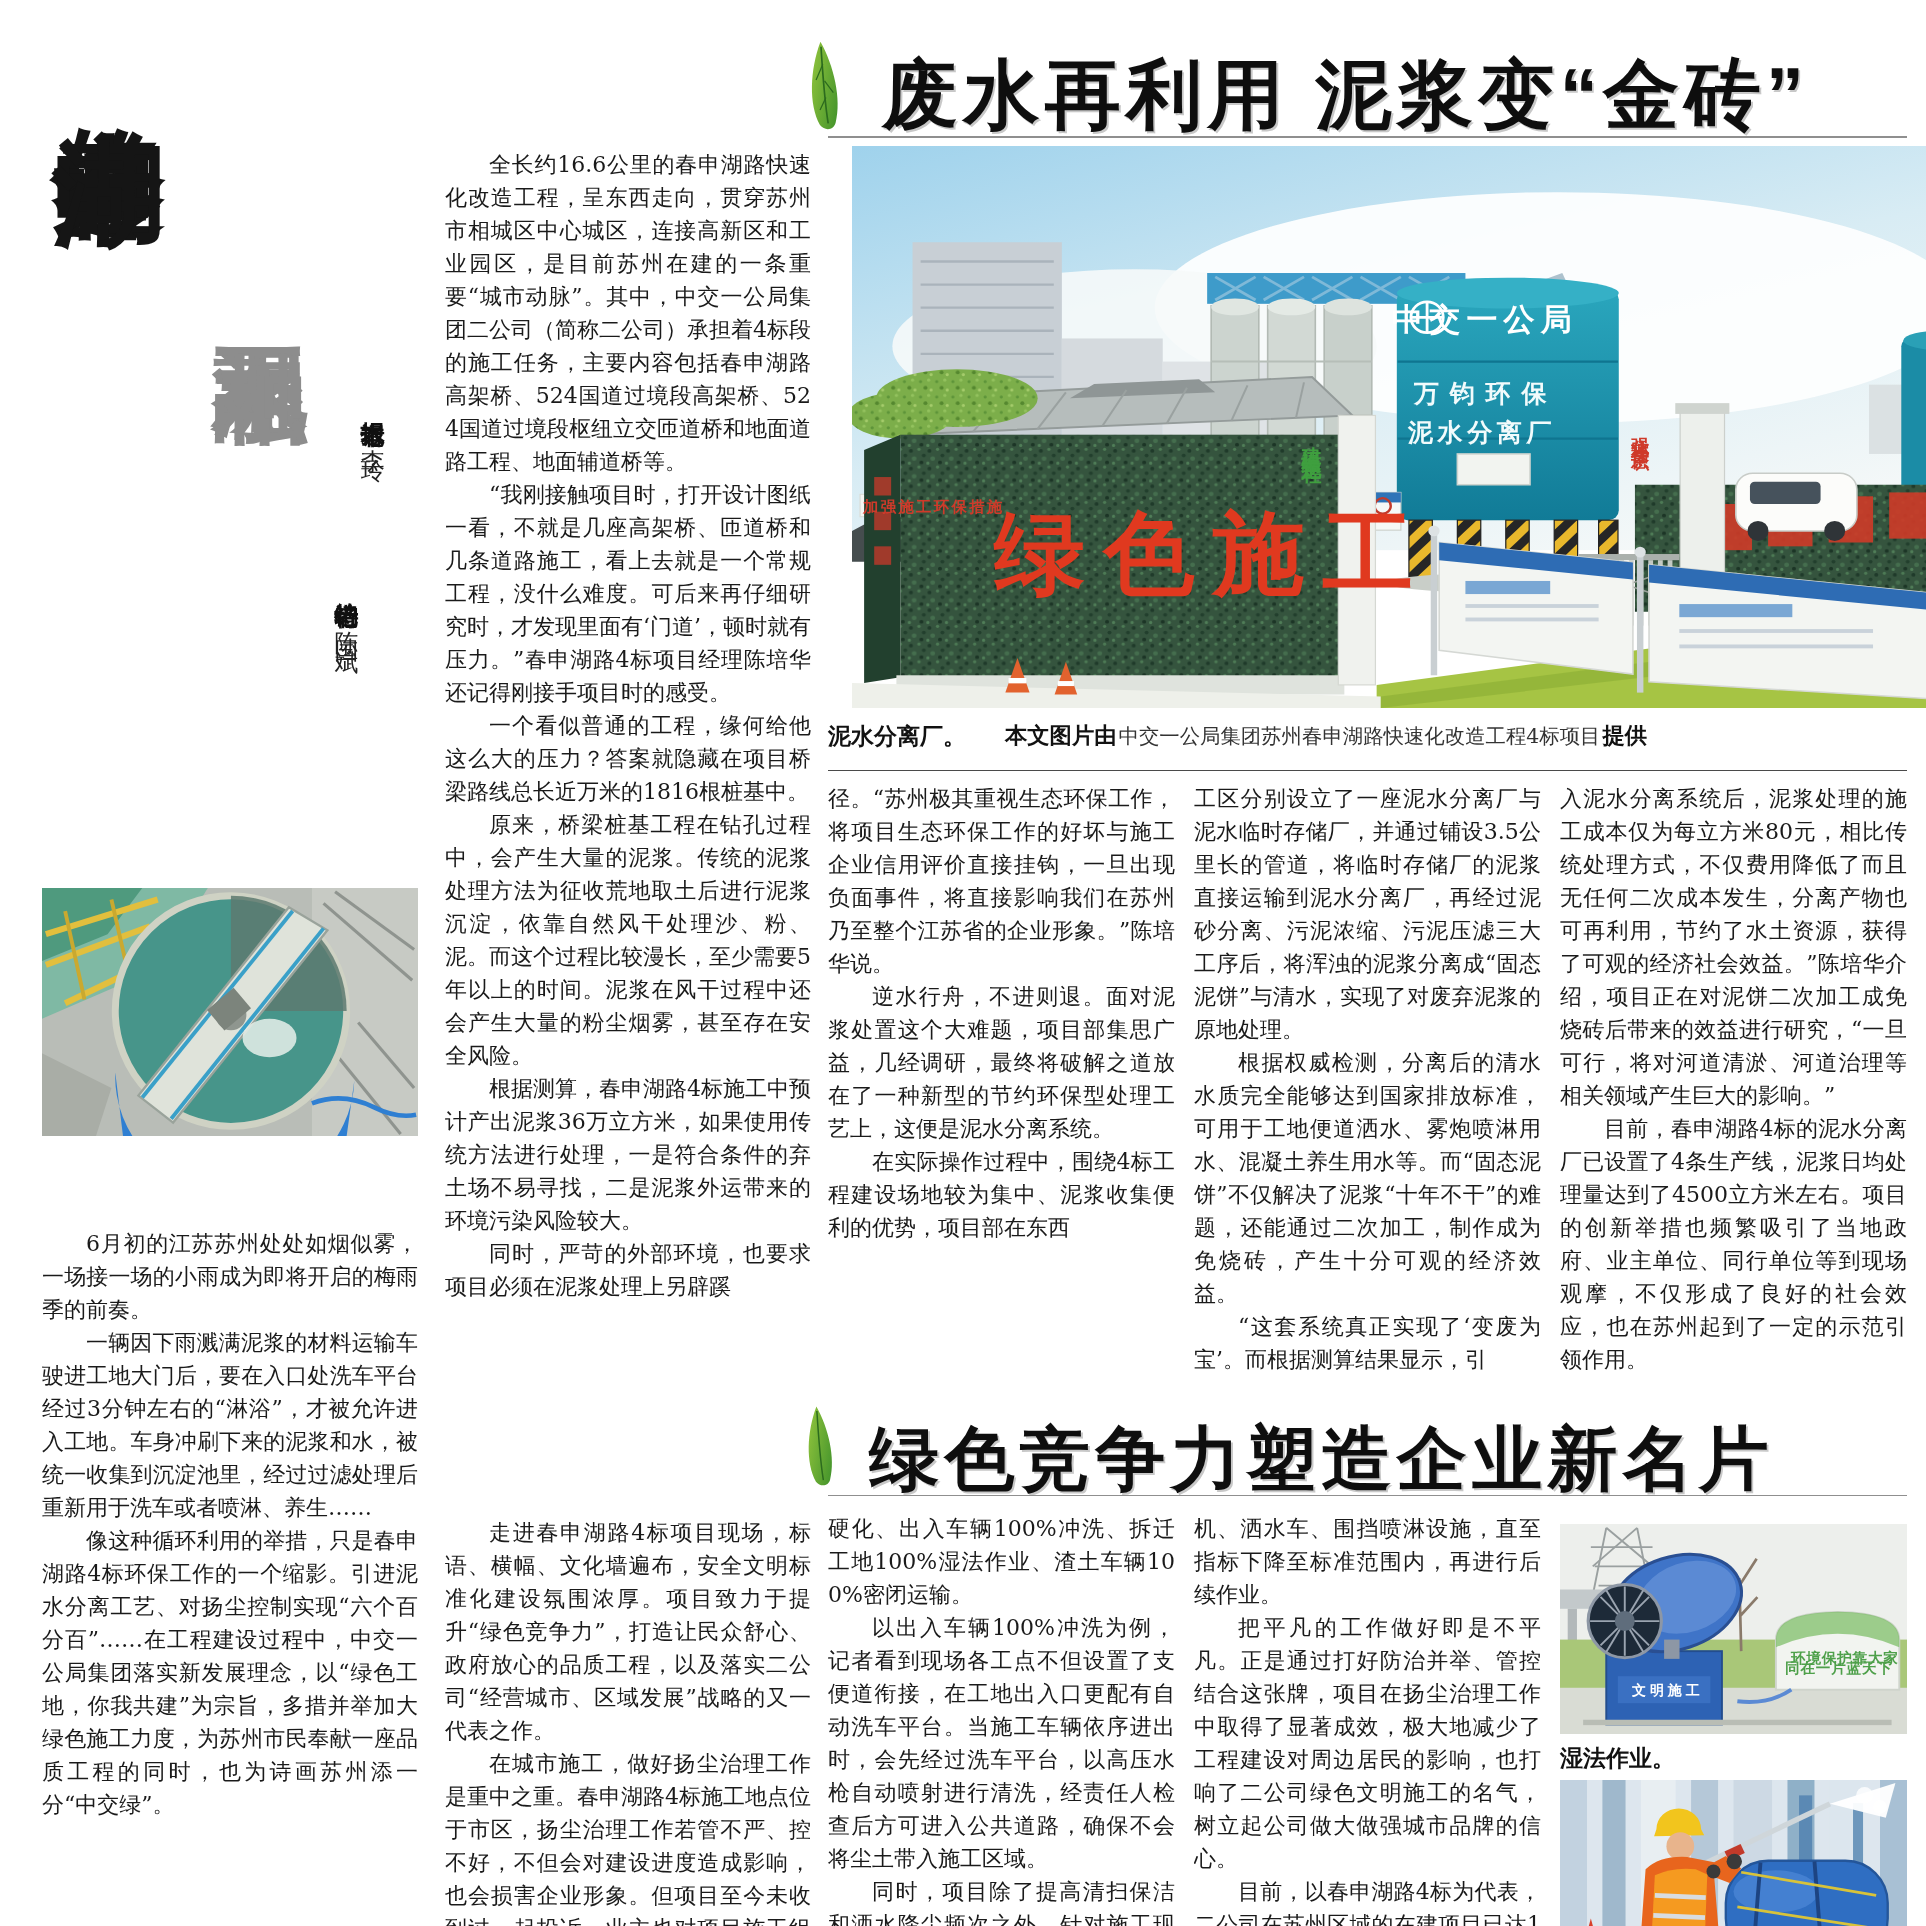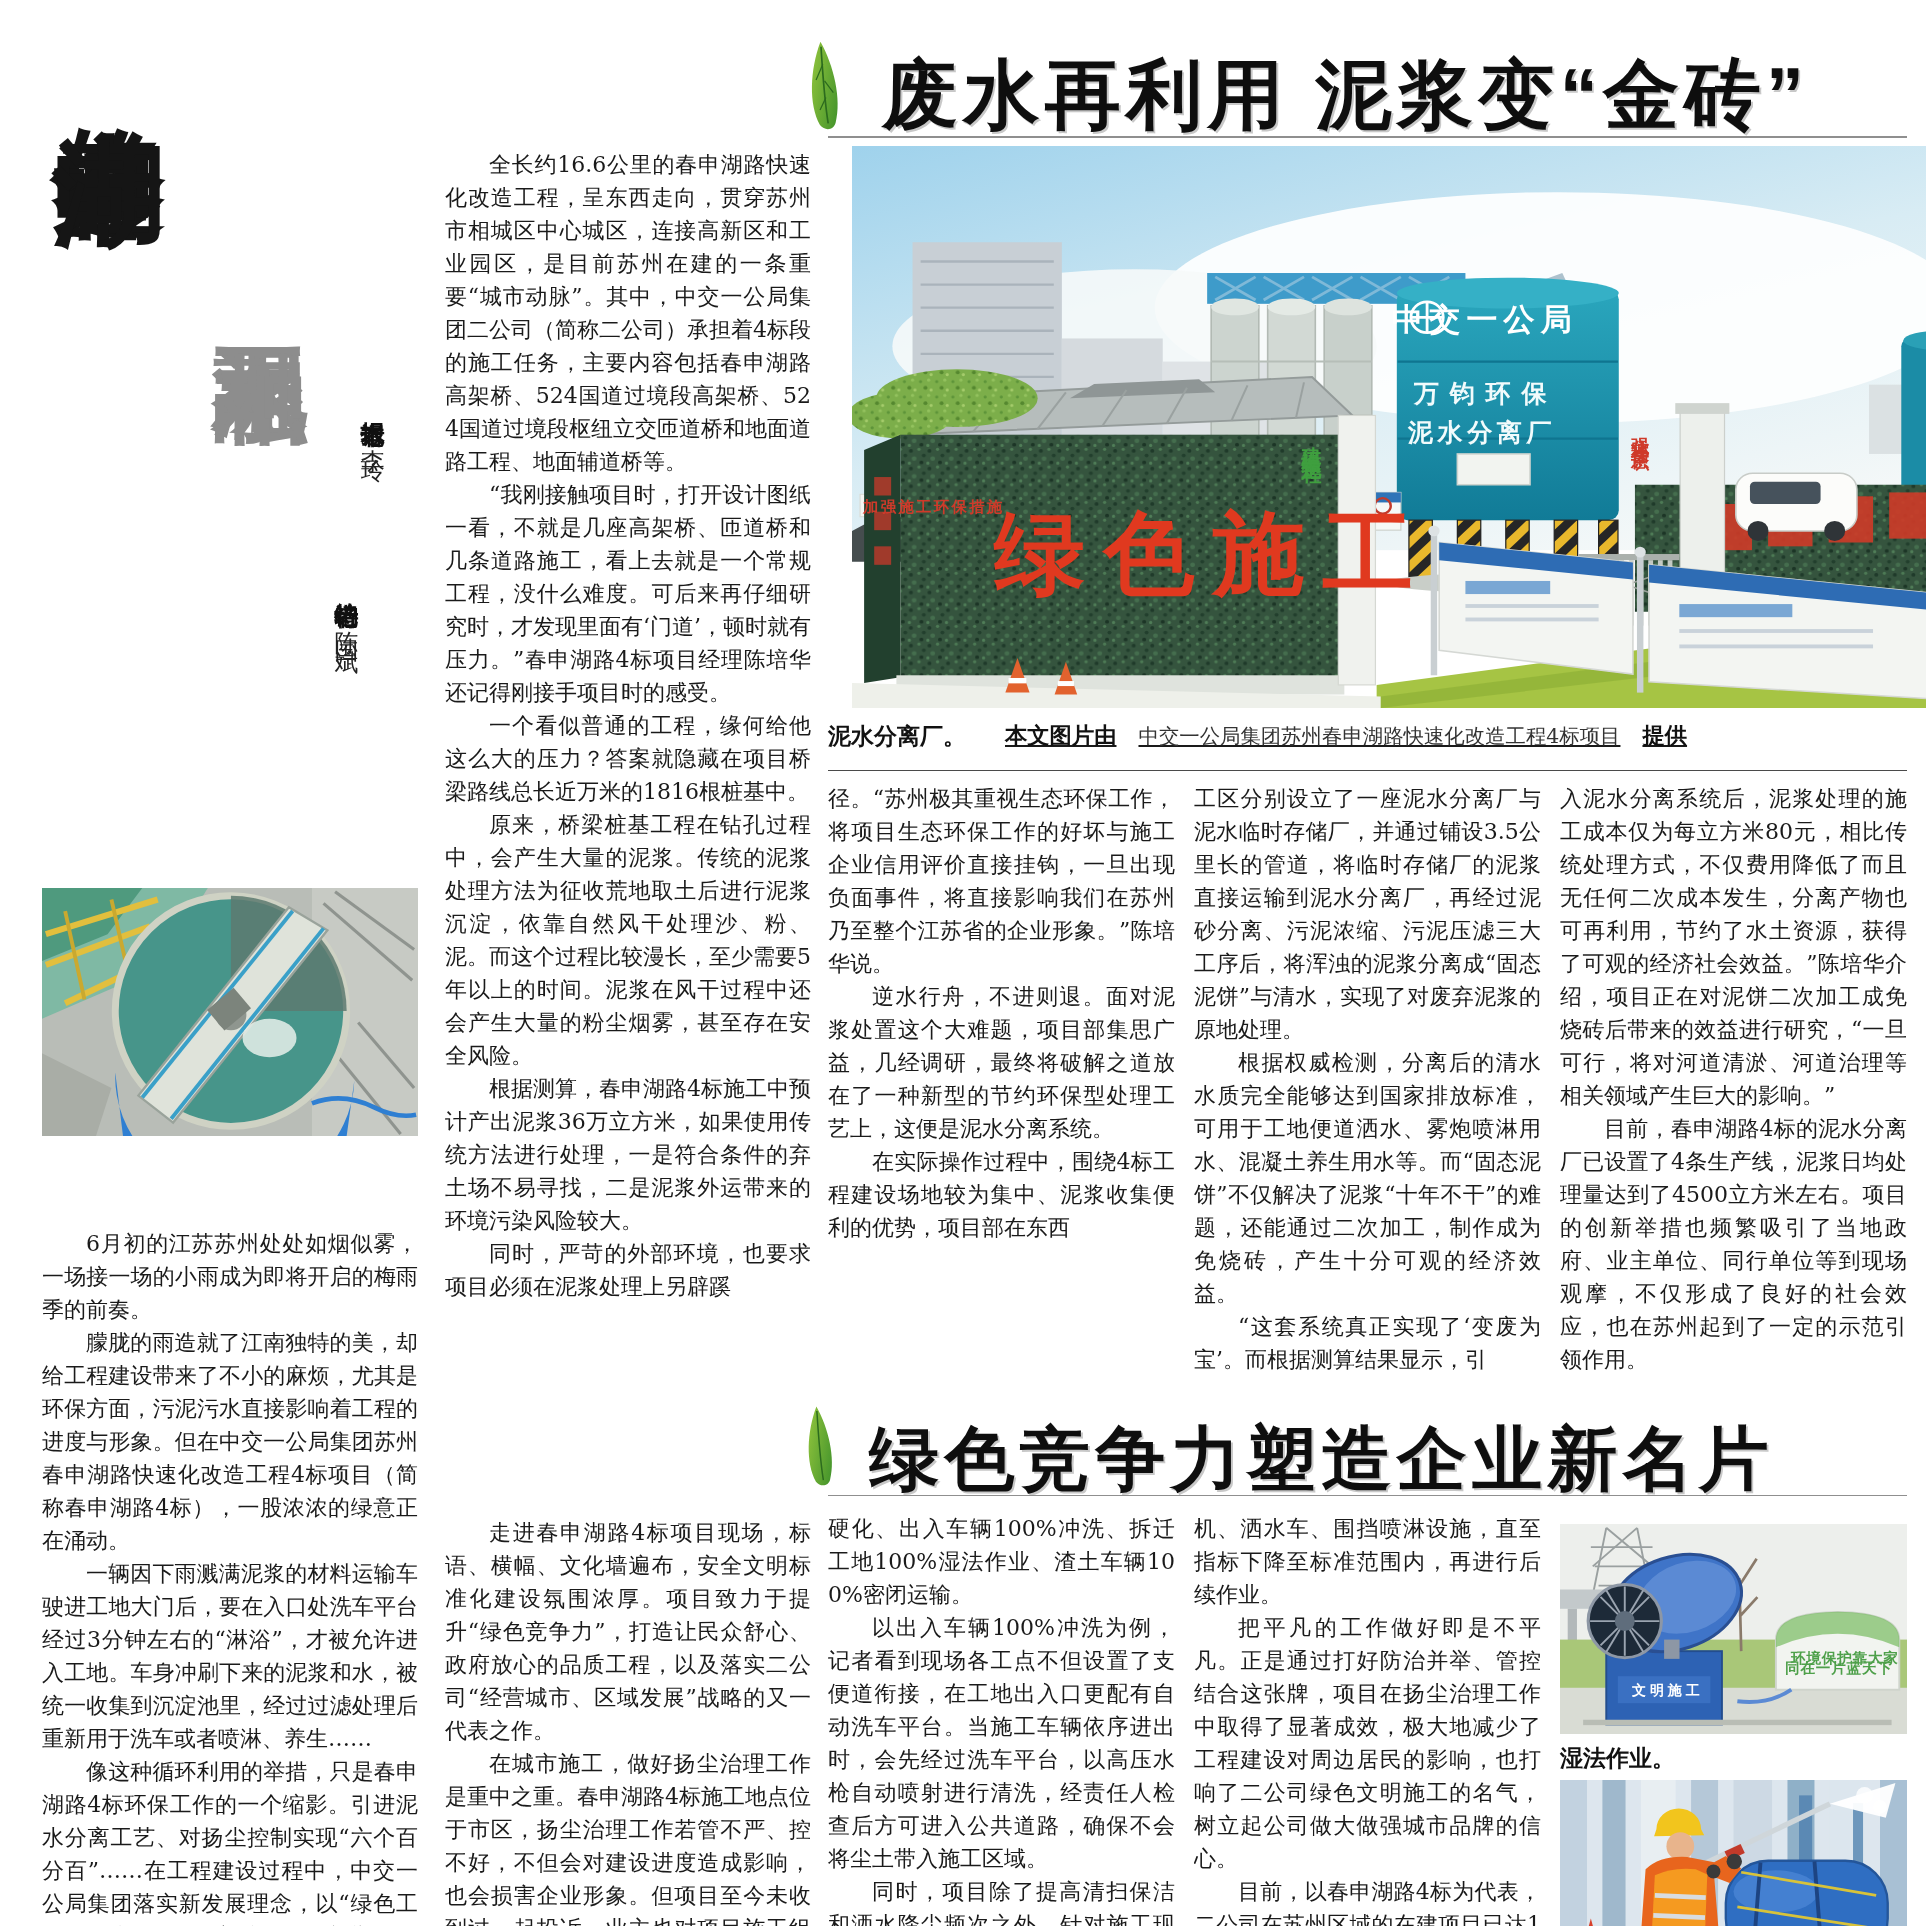--- a/index.html
+++ b/index.html
@@ -22,21 +22,21 @@
   .h2size{font-size:70px;}
   .rule{background:#8f8f8f;height:1.5px;}
   .rule-dark{background:#4a4a4a;height:1.2px;}
   
   .body-col{font-size:22px;line-height:33px;text-align:justify;word-break:break-all;overflow:hidden;}
   .body-col p{margin:0;text-indent:2em;}
   .body-col p.noindent{text-indent:0;}
   .cap{font-family:"Liberation Sans","DejaVu Sans",sans-serif;font-weight:700;font-size:23px;
        line-height:31px;color:#111;text-align:justify;word-break:break-all;}
   .cap p{margin:0;}
-  .credit{display:flex;align-items:baseline;gap:22px;white-space:nowrap;text-decoration:underline;}
+  .credit{display:flex;align-items:baseline;gap:2px;white-space:nowrap;}
   .credit .b{font-family:"Liberation Sans","DejaVu Sans",sans-serif;font-weight:700;font-size:22.3px;color:#111;}
   .credit .m{font-size:20.4px;color:#333;}
   
   .photo{overflow:hidden;}
   .photo svg{display:block;width:100%;height:100%;}
   .ov{position:absolute;white-space:nowrap;}
   .sans{font-family:"Liberation Sans","DejaVu Sans",sans-serif;}
 </style>
 </head>
 <body>
@@ -345,21 +345,20 @@
       <circle cx="490" cy="330" r="40" fill="#8f968f"></circle>
       <rect x="440" y="280" width="90" height="70" fill="#7c847c" transform="rotate(-40 485 315)"></rect>
       <ellipse cx="590" cy="390" rx="70" ry="50" fill="#e8f0ea" opacity="0.85"></ellipse>
       <path d="M700,560 q80,-30 160,10 q60,30 110,20" stroke="#2f7fd2" stroke-width="12" fill="none"></path>
       <polygon points="0,430 180,520 140,645 0,645" fill="#a9ada6"></polygon>
     </svg>
   </div>
 
   <div class="abs body-col" style="left:42px;top:1227px;width:376px;height:1009px;">
     <p>6月初的江苏苏州处处如烟似雾，一场接一场的小雨成为即将开启的梅雨季的前奏。</p>
-    <p>朦胧的雨造就了江南独特的美，却给工程建设带来了不小的麻烦，尤其是环保方面，污泥污水直接影响着工程的进度与形象。但在中交一公局集团苏州春申湖路快速化改造工程4标项目（简称春申湖路4标），一股浓浓的绿意正在涌动。</p>
     <p>一辆因下雨溅满泥浆的材料运输车驶进工地大门后，要在入口处洗车平台经过3分钟左右的“淋浴”，才被允许进入工地。车身冲刷下来的泥浆和水，被统一收集到沉淀池里，经过过滤处理后重新用于洗车或者喷淋、养生……</p>
     <p>像这种循环利用的举措，只是春申湖路4标环保工作的一个缩影。引进泥水分离工艺、对扬尘控制实现“六个百分百”……在工程建设过程中，中交一公局集团落实新发展理念，以“绿色工地，你我共建”为宗旨，多措并举加大绿色施工力度，为苏州市民奉献一座品质工程的同时，也为诗画苏州添一分“中交绿”。</p>
   </div>
 
   <div class="abs" style="left:801px;top:1404px;width:39px;height:83px;">
     <svg viewBox="0 0 100 220" style="width:100%;height:100%;transform:rotate(-6deg);">
       <path d="M50,6 C18,70 6,152 28,204 C38,220 60,220 66,202 C86,148 76,66 50,6 Z" fill="url(#leafg)"></path>
       <path d="M50,18 C47,90 45,150 48,202" stroke="#2c6b1e" stroke-width="4" fill="none"></path>
     </svg>
   </div>

